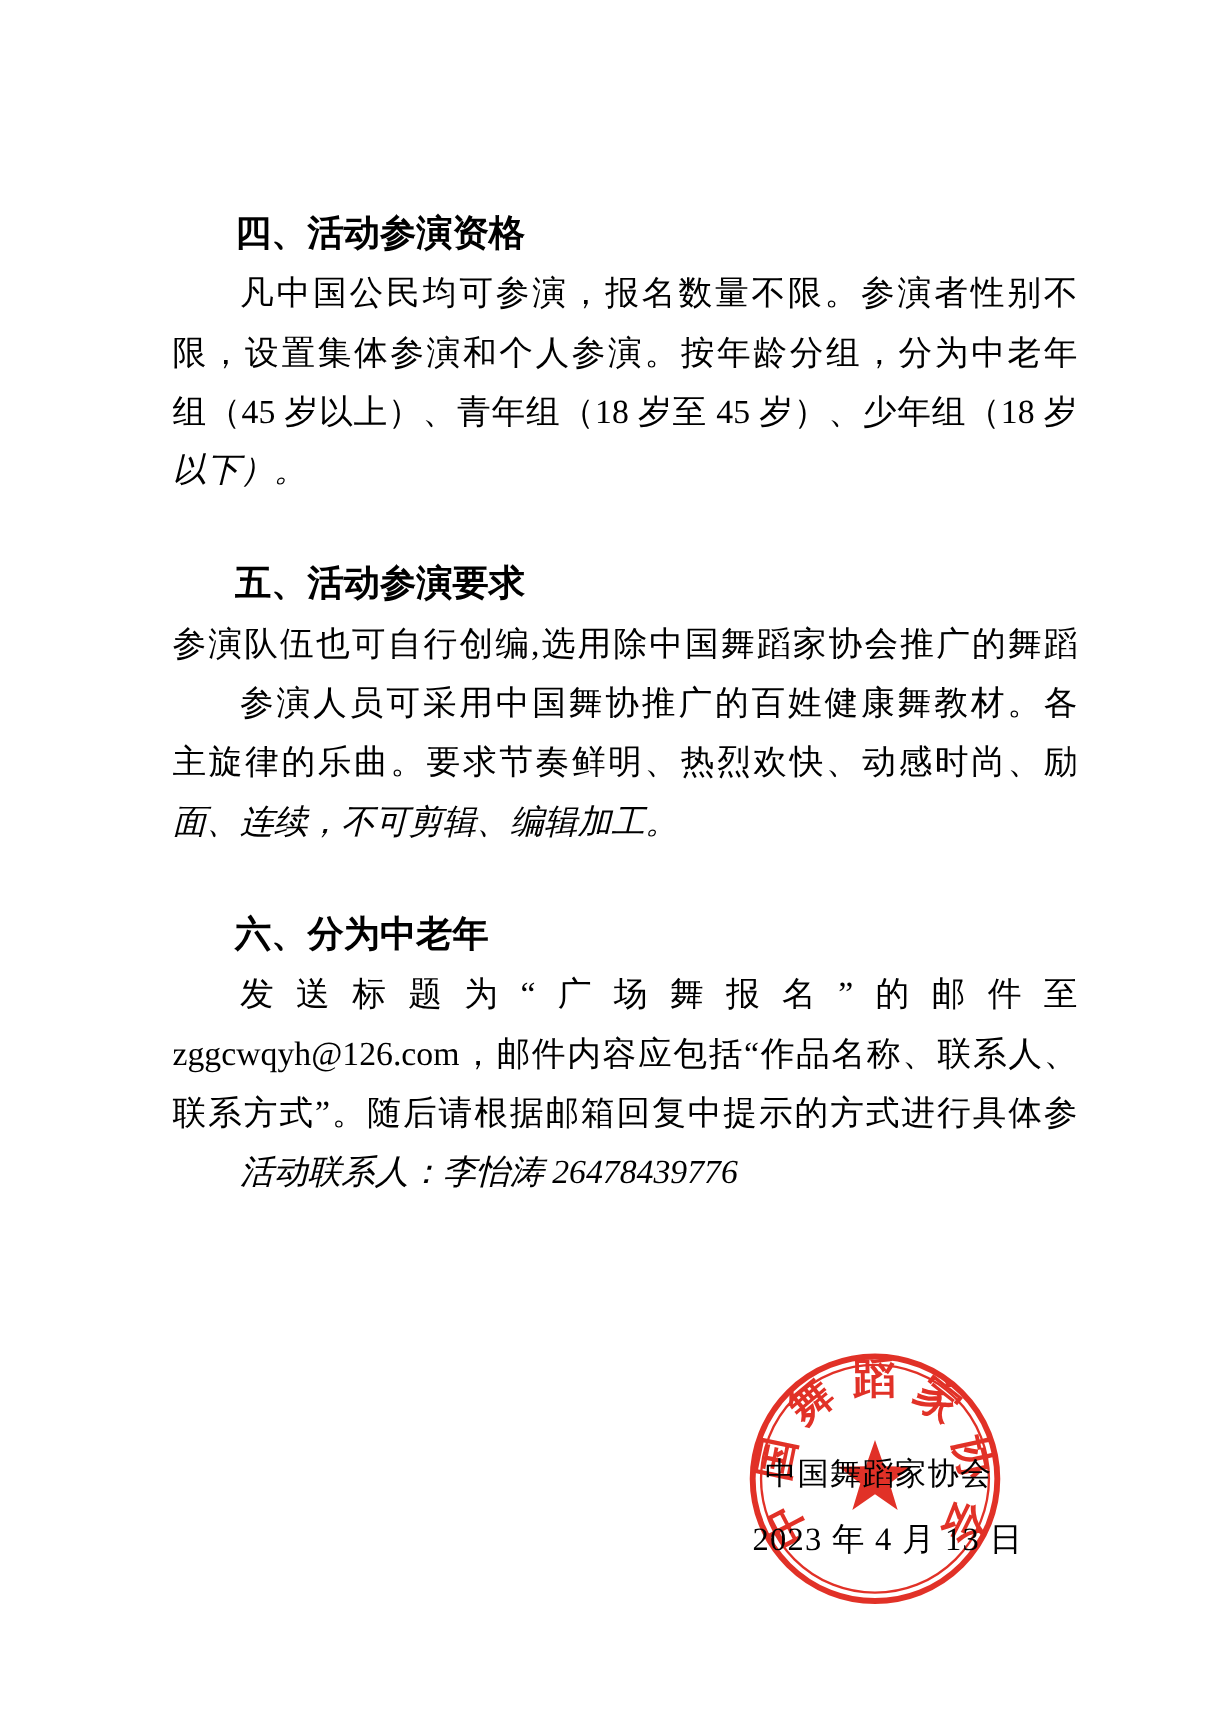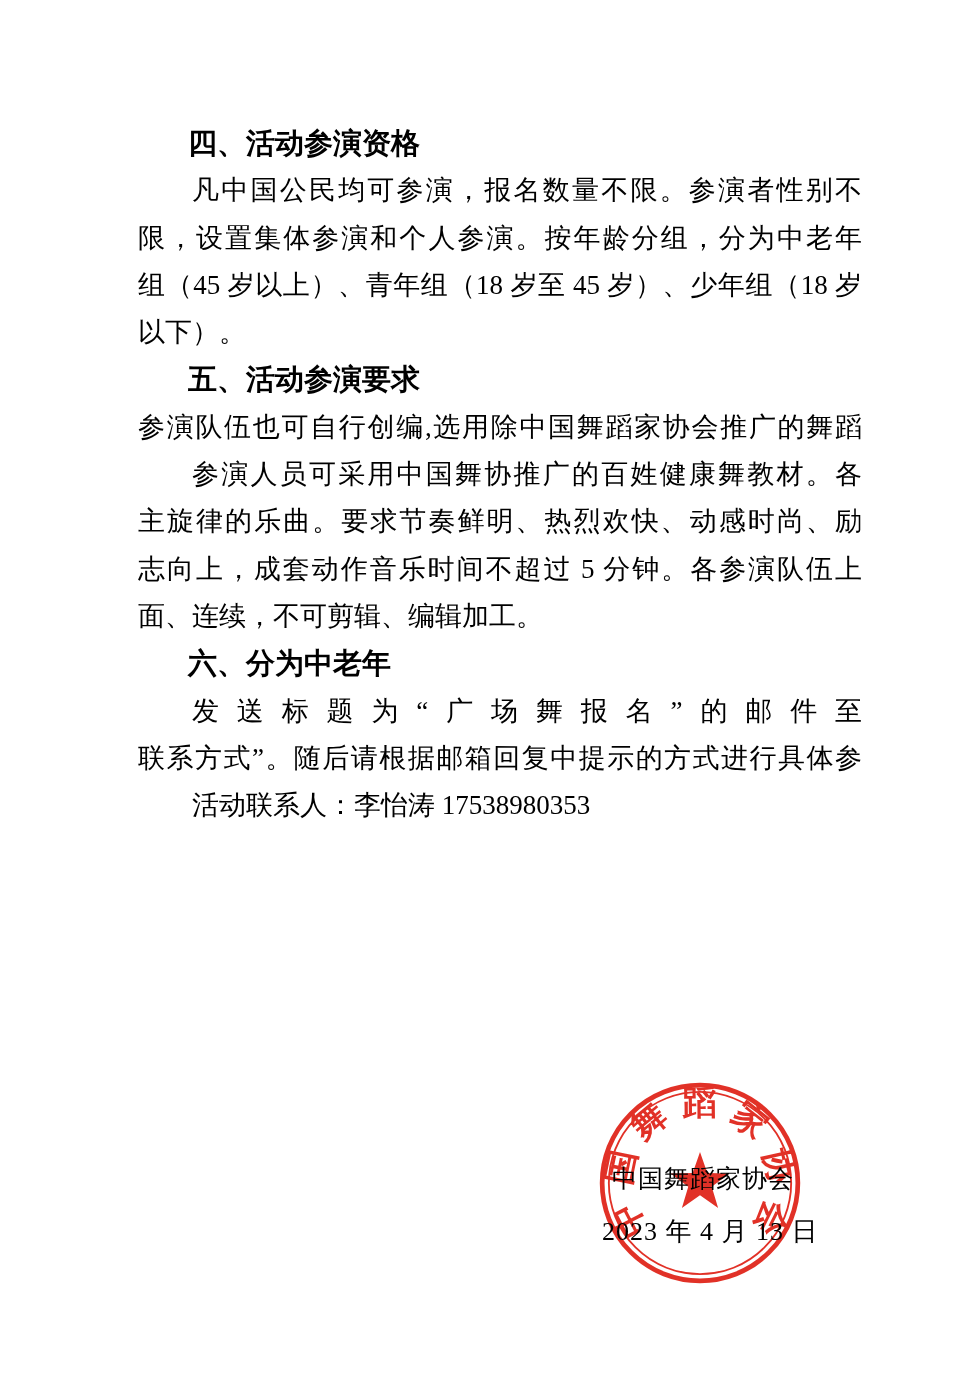--- a/index.html
+++ b/index.html
@@ -12,27 +12,27 @@
     overflow:hidden;
   }
   .content {
     position:absolute; left:138px; top:120px; width:724px;
     font-size:27px;
   }
   .line {
     height:47.3px; line-height:47.3px; overflow:hidden;
     text-align:justify; text-align-last:justify;
   }
-  .line.left { text-align:left; text-align-last:left; }
+  .line.left { text-align:left; text-align-last:left;font-style:italic; }
   .line.ind  { padding-left:54px; }
   .heading {
     height:47.3px; line-height:47.3px; padding-left:50px;
     font-family:"Liberation Sans","DejaVu Sans",sans-serif;
     font-weight:bold; font-size:29px;
-    text-align:left; text-align-last:left;
+    text-align:left; text-align-last:left;margin-top:44px;
   }
   .sig-org {
     position:absolute; left:612px; top:1162px;
     font-size:25px; letter-spacing:1px; white-space:nowrap;
   }
   .sig-date {
     position:absolute; left:602px; top:1214px;
     font-size:26px; letter-spacing:1px; white-space:nowrap;
   }
   .seal {
@@ -50,28 +50,28 @@
   <div class="heading">四、活动参演资格</div>
   <div class="line ind">凡中国公民均可参演，报名数量不限。参演者性别不</div>
   <div class="line">限，设置集体参演和个人参演。按年龄分组，分为中老年</div>
   <div class="line">组（45 岁以上）、青年组（18 岁至 45 岁）、少年组（18 岁</div>
   <div class="line left">以下）。</div>
 
   <div class="heading">五、活动参演要求</div>
   <div class="line">参演队伍也可自行创编,选用除中国舞蹈家协会推广的舞蹈</div>
   <div class="line ind">参演人员可采用中国舞协推广的百姓健康舞教材。各</div>
   <div class="line">主旋律的乐曲。要求节奏鲜明、热烈欢快、动感时尚、励</div>
-  <div class="line">志向上，成套动作音乐时间不超过 5 分钟。各参演队伍上</div>
   <div class="line left">面、连续，不可剪辑、编辑加工。</div>
 
   <div class="heading">六、分为中老年</div>
   <div class="line ind">发送标题为“广场舞报名”的邮件至</div>
+  <div class="line">zggcwqyh@126.com，邮件内容应包括“作品名称、联系人、</div>
   <div class="line">联系方式”。随后请根据邮箱回复中提示的方式进行具体参</div>
 
-  <div class="line left ind">活动联系人：李怡涛 17538980353</div>
+  <div class="line left ind">活动联系人：李怡涛 26478439776</div>
 </div>
 
 <div class="sig-org">中国舞蹈家协会</div>
 <div class="sig-date">2023 年 4 月 13 日</div>
 
 <div class="seal">
   <svg viewBox="0 0 200 200">
     <circle cx="100" cy="100" r="95" fill="none" stroke="var(--seal-color)" stroke-width="4.6"></circle>
     <circle cx="100" cy="100" r="88.5" fill="none" stroke="var(--seal-color)" stroke-width="1.8"></circle>
     <path id="seal-arc" d="M 52.6 147.4 A 67 67 0 1 1 147.4 147.4" fill="none"></path>

